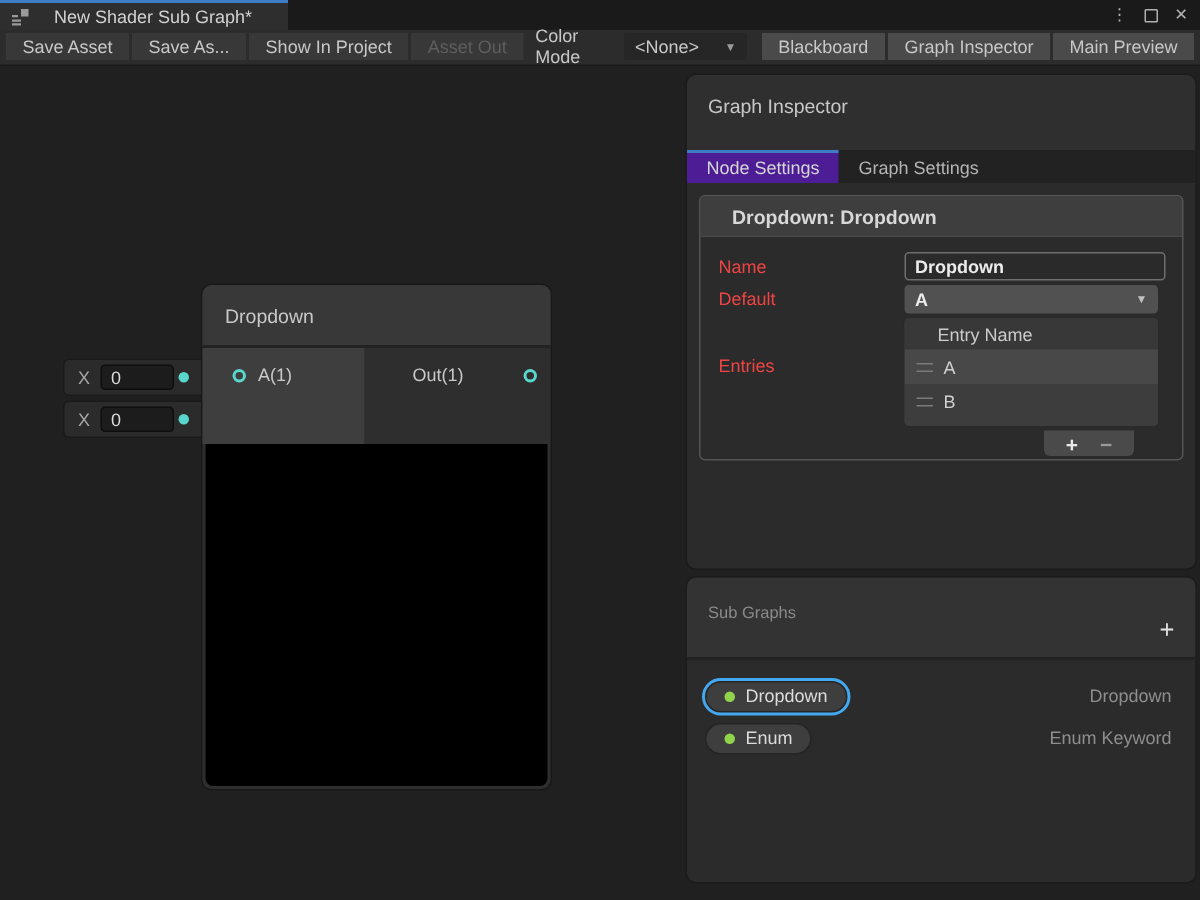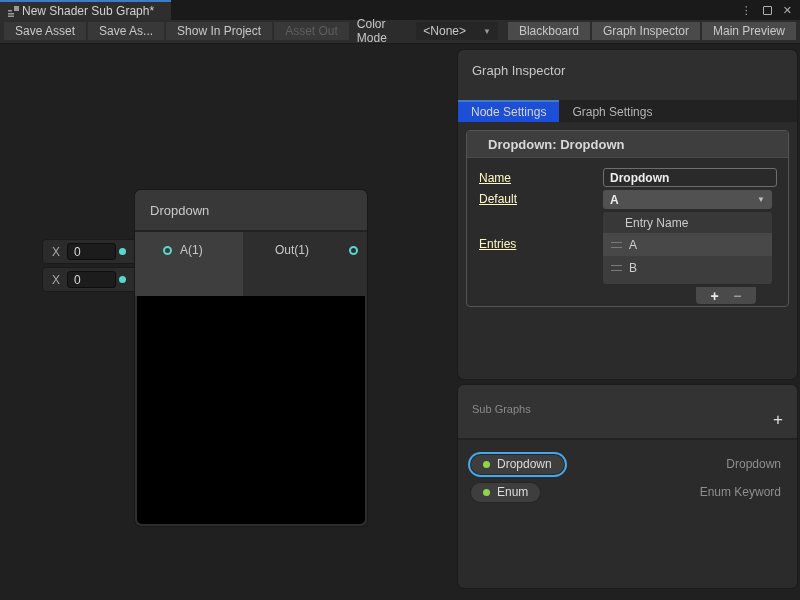--- a/index.html
+++ b/index.html
@@ -5,22 +5,22 @@
   * { margin:0; padding:0; box-sizing:border-box; }
   html,body { background:#111; }
   #app {
     position:relative; width:800px; height:600px; overflow:hidden;
     background:#202020; font-family:"Liberation Sans", sans-serif;
     -webkit-font-smoothing:antialiased; color:#c8c8c8;
   }
   
   .tabbar { position:absolute; top:0; left:0; width:800px; height:20px; background:#1a1a1a; }
   .doc-tab {
-    position:absolute; left:0; top:0; width:171px; height:20px; background:#2e2e2e;
-    border-top:2px solid #3e7cc6; display:flex; align-items:center; gap:2px;
+    position:absolute; left:0; top:0; width:192px; height:20px; background:#2e2e2e;
+    border-top:2px solid #3e7cc6; display:flex; align-items:center; gap:16px;
     padding-left:7px; font-size:12px; color:#d2d2d2;
   }
   .win-controls { position:absolute; right:8px; top:0; height:20px; display:flex; align-items:center; gap:11px; color:#b0b0b0; }
   .wc-menu { font-size:11px; line-height:1; }
   .wc-max { width:9px; height:9px; border:1.5px solid #b0b0b0; border-radius:1px; }
   .wc-close { font-size:11px; line-height:1; }
   
   .toolbar {
     position:absolute; top:20px; left:0; width:800px; height:24px; background:#2c2c2c;
     display:flex; align-items:stretch; padding:2px 2px 3px 4px; font-size:12px;
@@ -41,21 +41,21 @@
     position:absolute; left:135px; top:190px; width:232px; border-radius:6px;
     background:#2e2e2e; box-shadow:0 0 0 1px #181818;
   }
   .node-title {
     height:42px; background:#383838; border-radius:6px 6px 0 0; display:flex; align-items:center;
     padding-left:15px; color:#c9c9c9; font-size:13px; border-bottom:2px solid #232323;
   }
   .node-body { display:flex; height:64px; }
   .node-in { width:108px; background:#3e3e3e; padding-top:4px; }
   .node-out { flex:1; background:#2e2e2e; padding-top:4px; }
-  .port-row { height:28px; display:flex; align-items:center; padding-left:20px;margin-left:8px; }
+  .port-row { height:28px; display:flex; align-items:center; padding-left:20px; }
   .port-row-out { height:28px; display:flex; align-items:center; justify-content:flex-end; padding-right:9px;gap:32px; }
   .port { width:9px; height:9px; border:2px solid #5ad7cd; border-radius:50%; background:transparent; flex:0 0 auto; }
   .port-label { margin-left:8px; color:#c9c9c9; font-size:12px; }
   .port-label-out { margin-right:8px; color:#c9c9c9; font-size:12px; }
   .node-preview { height:228px; margin:0 2px 2px 2px; background:#000; border-radius:0 0 5px 5px; }
   
   .widget {
     position:absolute; left:42px; width:96px; height:25px; background:#2b2b2b;
     border:1px solid #1a1a1a; border-radius:4px; display:flex; align-items:center;
   }
@@ -67,33 +67,33 @@
   .widget .dot { position:absolute; right:11px; top:8px; width:7px; height:7px; border-radius:50%; background:#5ad7cd; }
   .wire { position:absolute; height:2px; background:#5ad7cd; }
   
   .panel { position:absolute; left:458px; width:339px; background:#2b2b2b; border-radius:6px; box-shadow:0 0 0 1px #1b1b1b; overflow:hidden; }
   .panel-inspector { top:50px; height:329px; }
   .panel-blackboard { top:385px; height:203px; }
   .insp-header { height:50px; background:#2f2f2f; padding:13px 0 0 14px; }
   .insp-title { font-size:13px; color:#c8c8c8; }
   .insp-tabs { display:flex; height:22px; background:#222222; }
   .insp-tab { display:flex; align-items:center; padding:0 13px; font-size:12px; color:#b4b4b4; border-top:2px solid transparent; }
-  .insp-tab.active { background:#1d4ed8; color:#d6d6d6; border-top-color:#3e7cc6; }
+  .insp-tab.active { background:#4c1d95; color:#d6d6d6; border-top-color:#3e7cc6; }
   .section {
     position:absolute; left:8px; top:80px; width:323px; height:177px;
     border:1px solid #555555; border-radius:4px; background:#2b2b2b;
   }
   .sec-header {
     height:27px; background:#3e3e3e; border-bottom:1px solid #4a4a4a; border-radius:3px 3px 0 0;
     display:flex; align-items:center; padding-left:21px; font-size:13px; font-weight:bold; color:#d8d8d8;
   }
   .sec-rows { padding:10px 16px 0 12px; }
   .sec-row { display:flex; align-items:center; margin-bottom:2px; }
   .sec-row.top { align-items:flex-start; }
-  .sec-label { width:124px; flex:0 0 auto; font-size:12px; color:#fef9c3;text-decoration:underline; }
+  .sec-label { width:124px; flex:0 0 auto; font-size:12px; color:#ef4444; }
   .sec-row.top .sec-label { margin-top:28px; }
   .field-text {
     flex:1; height:19px; background:#2a2a2a; border:1px solid #6e6e6e; border-radius:3px;
     color:#ececec; font-size:12px; font-weight:bold; padding:0 6px; font-family:"Liberation Sans", sans-serif;
   }
   .field-select {
     flex:1; height:19px; background:#515151; border-radius:3px; display:flex; align-items:center;
     justify-content:space-between; padding:0 7px; color:#ececec; font-size:12px; font-weight:bold; margin-top:1px;
   }
   .field-select .arrow { font-size:8px; font-weight:normal; color:#c0c0c0; }

